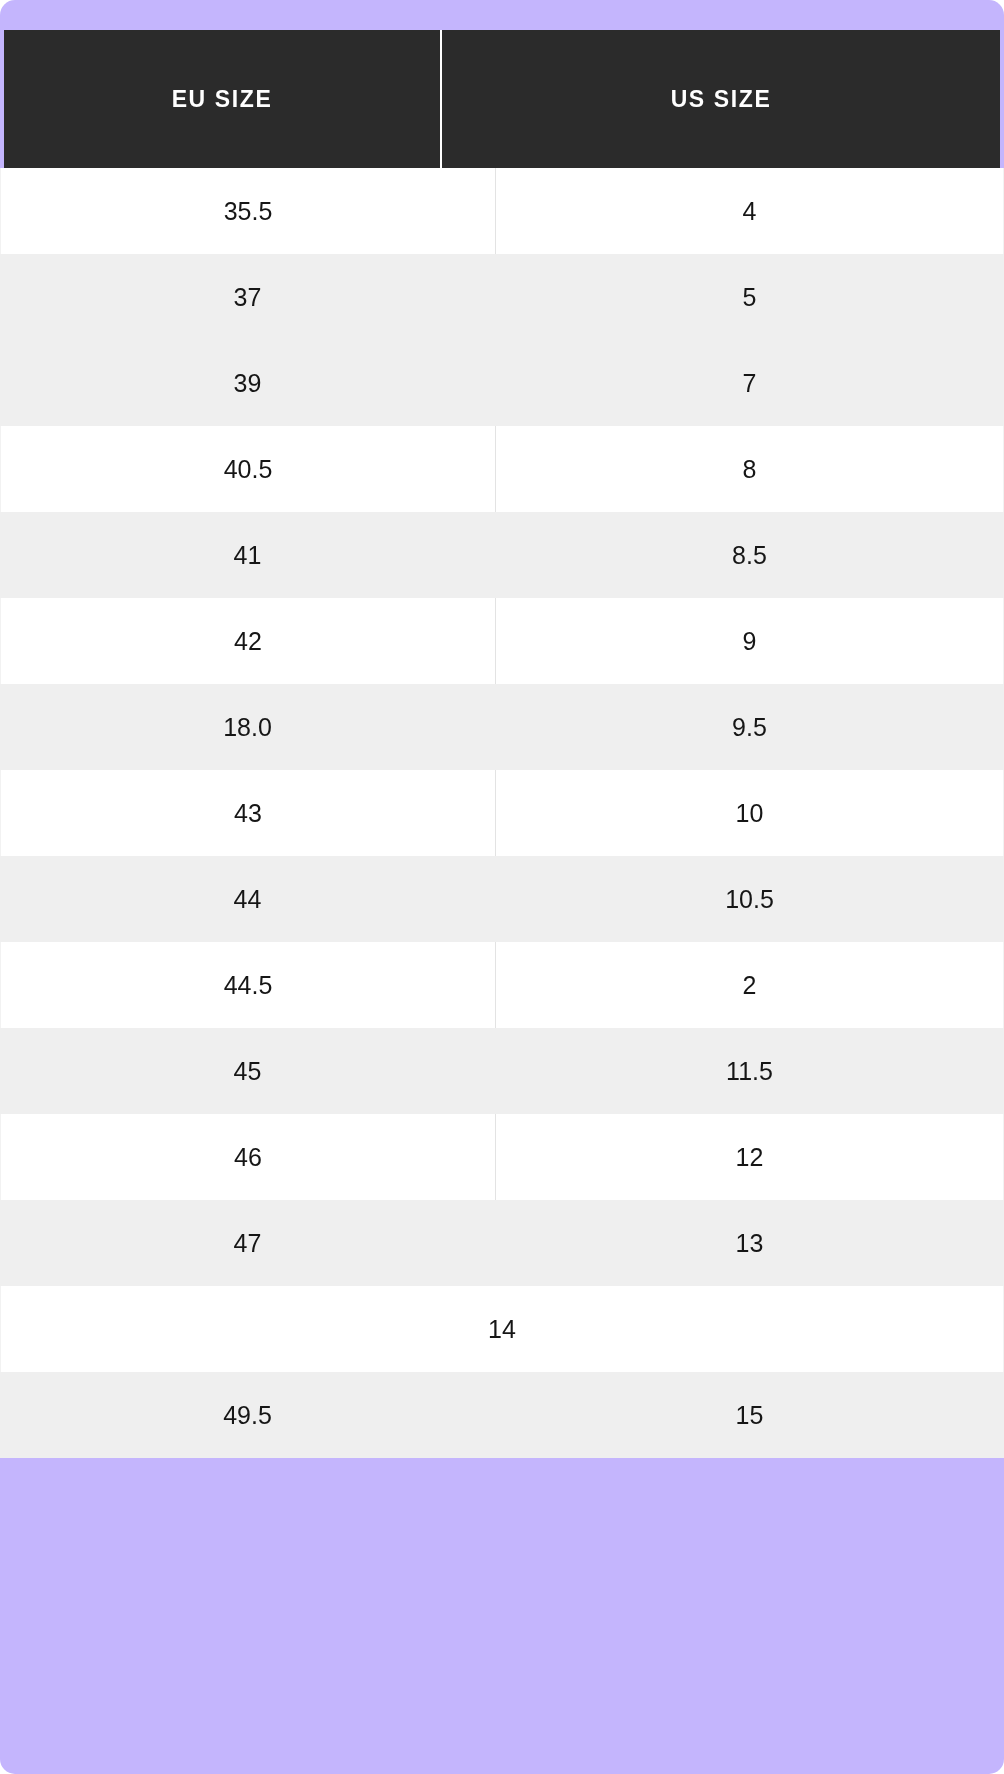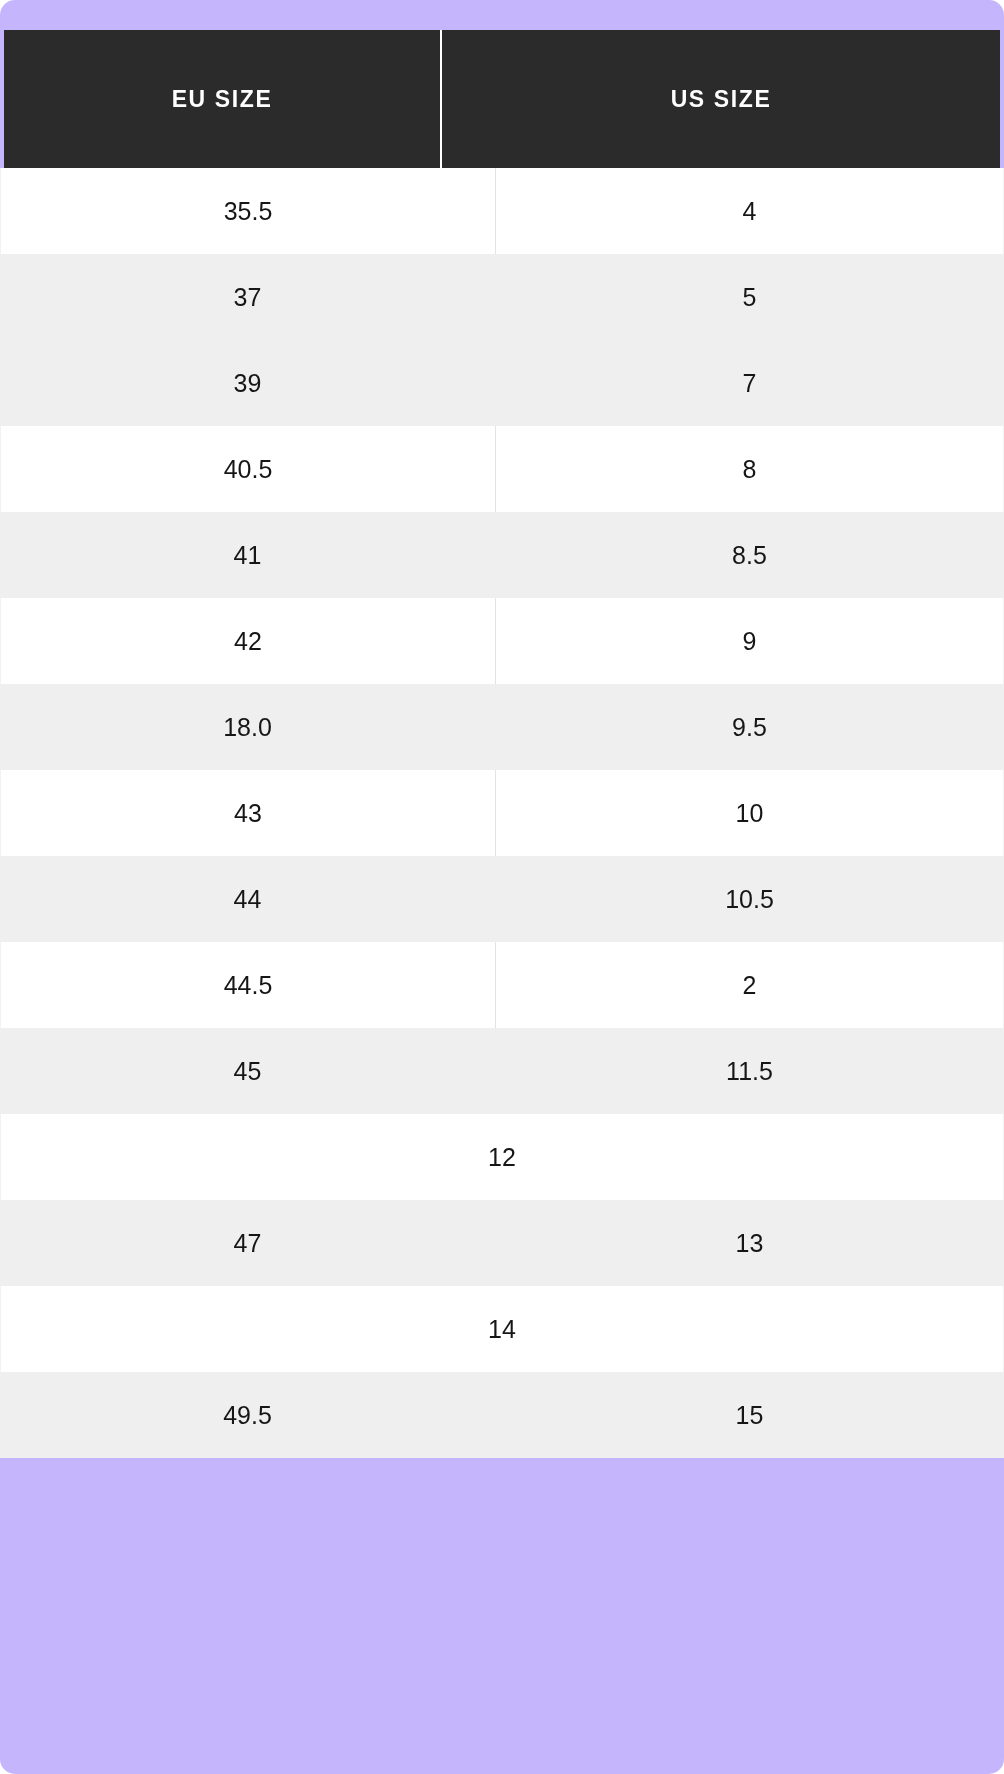--- a/index.html
+++ b/index.html
@@ -148,20 +148,21 @@
       </div>
       <div class="chart-row row-odd">
         <div class="cell col-eu">44.5</div>
         <div class="cell col-us">2</div>
       </div>
       <div class="chart-row row-even">
         <div class="cell col-eu">45</div>
         <div class="cell col-us">11.5</div>
       </div>
       <div class="chart-row row-odd">
+        <div class="cell col-eu">46</div>
         <div class="cell col-us">12</div>
       </div>
       <div class="chart-row row-even">
         <div class="cell col-eu">47</div>
         <div class="cell col-us">13</div>
       </div>
       <div class="chart-row row-odd">
         <div class="cell col-us">14</div>
       </div>
       <div class="chart-row row-even">

